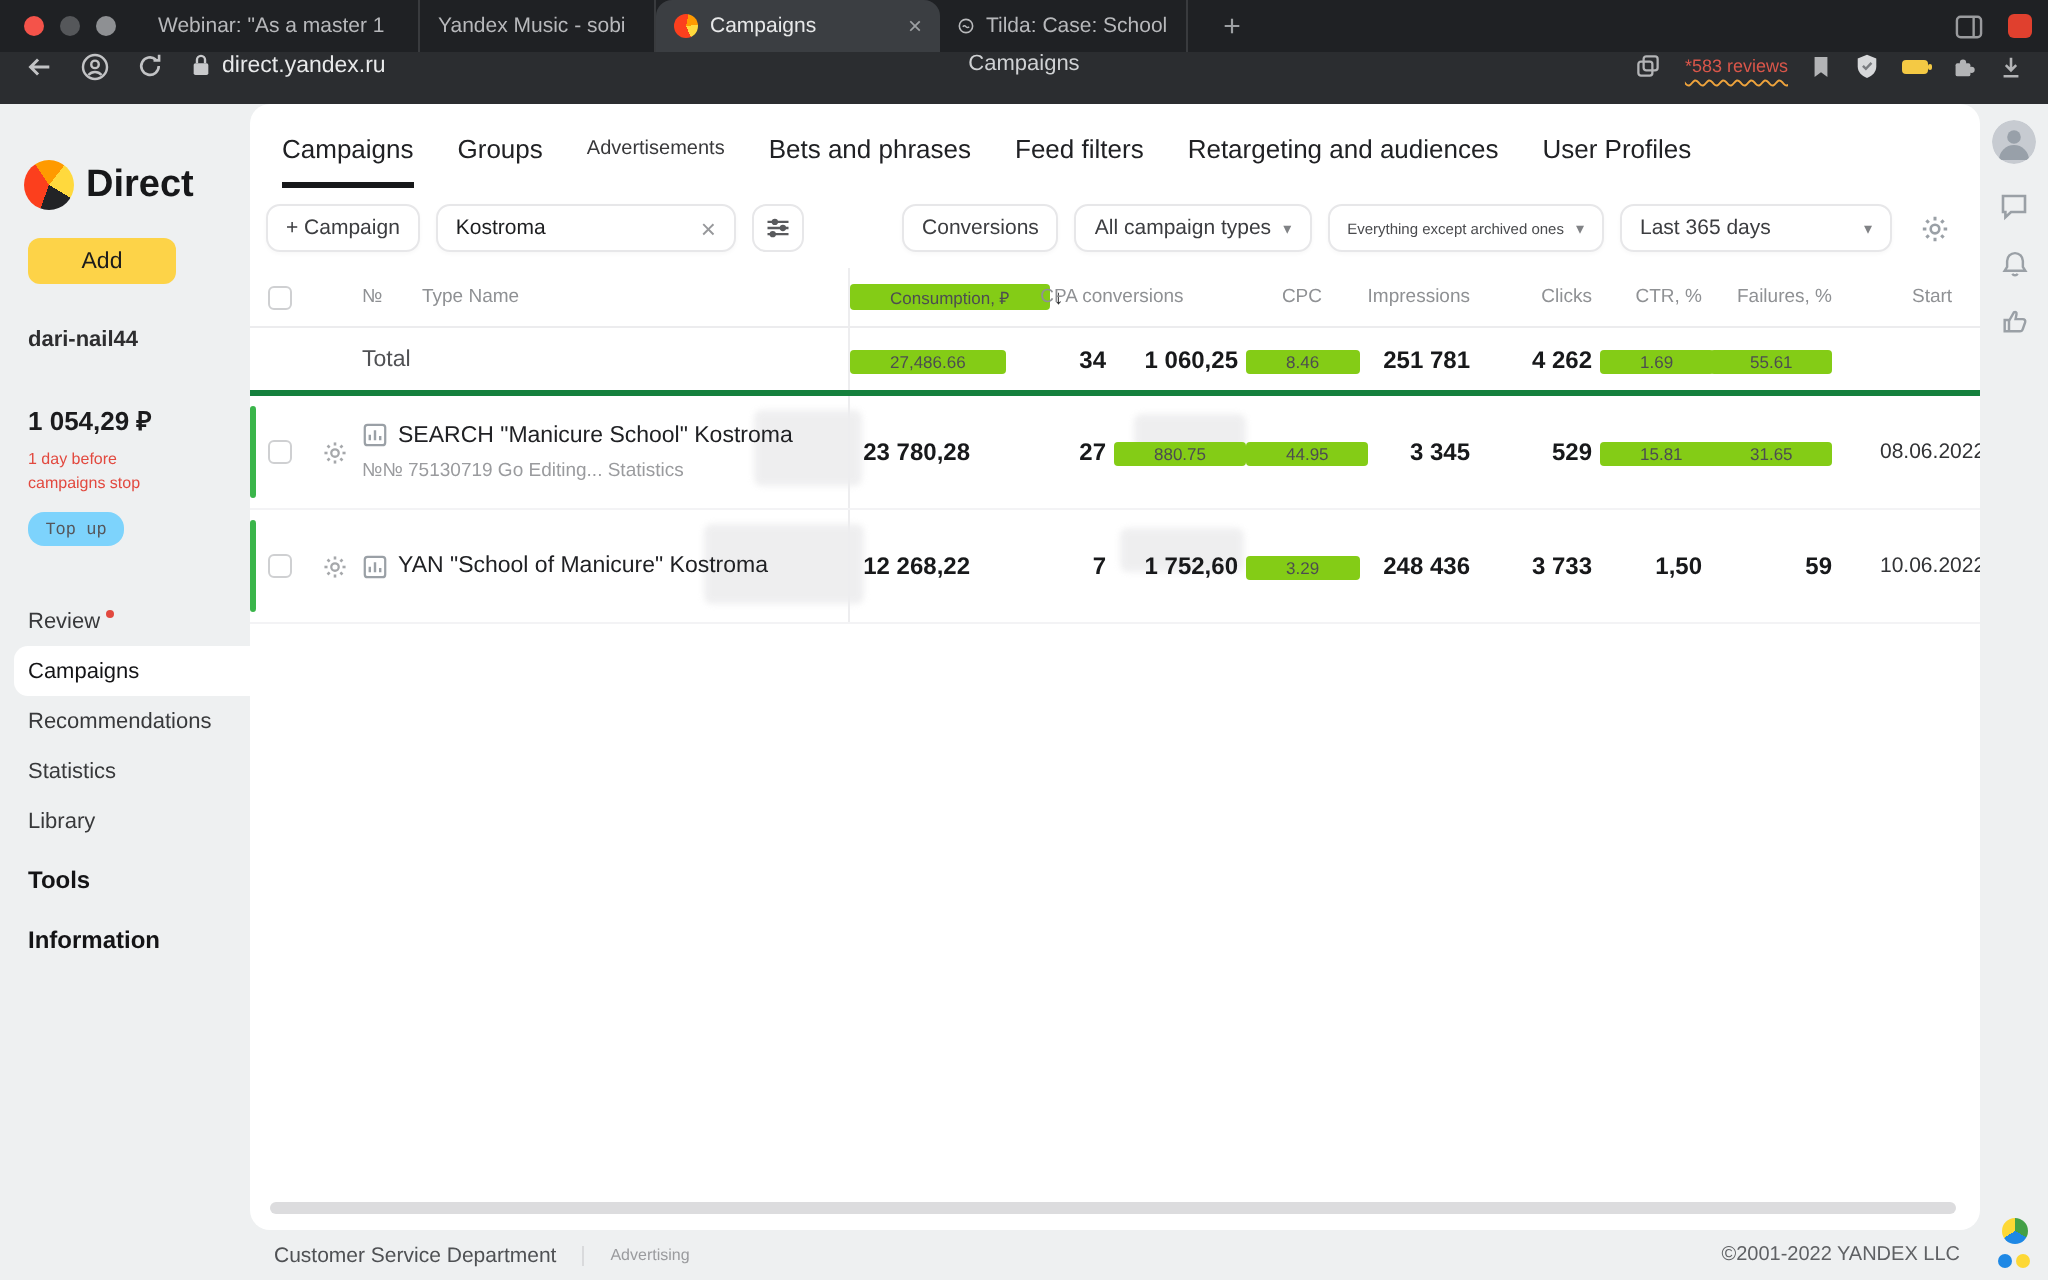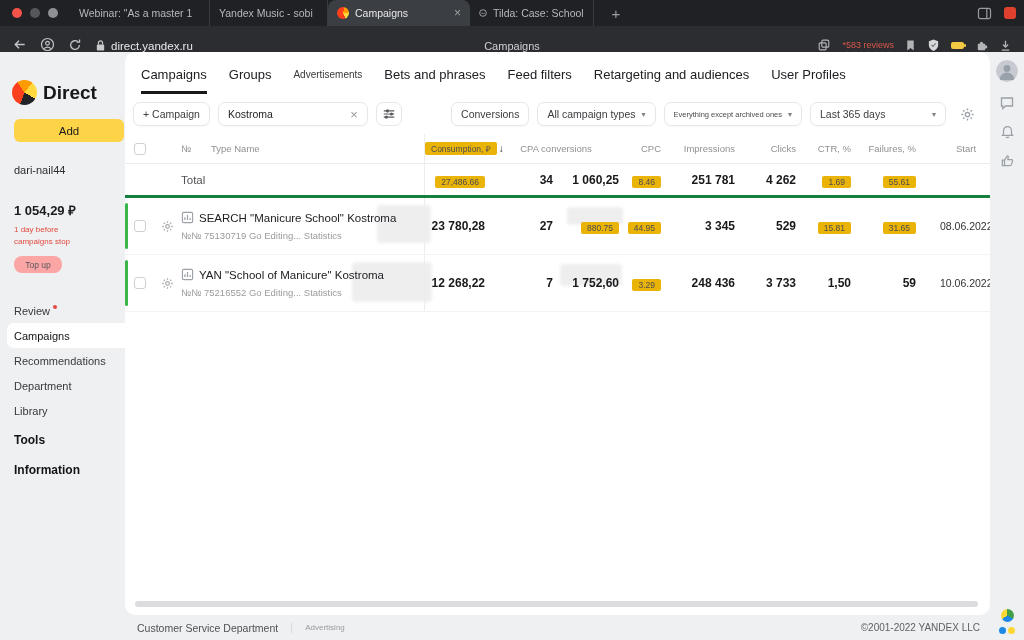--- a/index.html
+++ b/index.html
@@ -15,44 +15,44 @@
   .tab{height:26px;display:flex;align-items:center;gap:6px;padding:0 9px;font-size:10.5px;color:#b7b8bb;white-space:nowrap;overflow:hidden}
   .tab:not(.active){border-right:1px solid #393b3e}
   .tab.active{background:#3b3e42;border-radius:8px 8px 0 0;color:#e7e8e9;border-right:none}
   .tab .ttl{overflow:hidden;white-space:nowrap}
   .tab .close{margin-left:auto;color:#9da0a3;font-size:12px;padding-left:6px}
   .fav-direct{width:12px;height:12px;border-radius:50%;background:conic-gradient(from 210deg,#fc3f1d 0 45%,#ff9a00 45% 65%,#ffd93d 65% 85%,#fc3f1d 85% 100%);flex:none}
   .newtab{width:28px;height:26px;display:flex;align-items:center;justify-content:center;color:#9da0a3;font-size:15px;margin-left:8px}
   .tabbar-right{margin-left:auto;display:flex;align-items:center;gap:12px;padding:0 8px;height:26px}
   .red-ext{width:12px;height:12px;border-radius:3px;background:#e0402e}
 
-  .addressbar{height:26px;background:#2b2d30;display:flex;align-items:flex-end;gap:13px;padding:0 12px;position:relative}
+  .addressbar{height:26px;background:#2b2d30;display:flex;align-items:flex-start;gap:13px;padding:0 12px;position:relative}
   .url{display:flex;align-items:center;gap:5px;font-size:11.5px;color:#e8e9ea}
   .addr-center{position:absolute;left:300px;right:300px;text-align:center;font-size:11px;color:#cfd1d3;pointer-events:none}
   .abar-right{margin-left:auto;display:flex;align-items:center;gap:11px}
   .reviews{font-size:9px;color:#d9564a;text-decoration-line:underline;text-decoration-style:wavy;text-decoration-color:#f0a43c;text-underline-offset:3px}
   .battery{width:13px;height:7px;background:#f4c944;border-radius:2px;position:relative}
   .battery:after{content:"";position:absolute;right:-2px;top:2px;width:2px;height:3px;background:#f4c944;border-radius:1px}
 
   
   .page{display:flex;height:588px}
   .sidebar{width:125px;flex:none}
   .main{width:865px;flex:none;display:flex;flex-direction:column}
   .content{background:#fff;height:563px;border-radius:10px;position:relative;overflow:hidden}
   .right-rail{width:34px;flex:none;display:flex;flex-direction:column;align-items:center;padding:8px 0 6px;gap:13px}
 
   
   .logo-row{display:flex;align-items:center;gap:6px;margin:28px 0 0 12px}
   .logo-circle{width:25px;height:25px;border-radius:50%;background:conic-gradient(from 200deg,#fc3f1d 0 35%,#ff9a00 35% 55%,#ffd93d 55% 78%,#222326 78% 100%)}
   .logo-text{font-size:19px;font-weight:bold;color:#17181a}
-  .add-btn{margin:14px 0 0 14px;width:110px;height:23px;background:#fdd348;border:none;border-radius:6px;font-size:11.5px;color:#1c1c1c;display:flex;align-items:center;justify-content:center;font-family:inherit}
-  .username{margin:22px 0 0 14px;font-size:11px;font-weight:normal;color:#2e2e30}
+  .add-btn{margin:14px 0 0 14px;width:74px;height:23px;background:#fdd348;border:none;border-radius:6px;font-size:11.5px;color:#1c1c1c;display:flex;align-items:center;justify-content:center;font-family:inherit}
+  .username{margin:22px 0 0 14px;font-size:11px;font-weight:bold;color:#2e2e30}
   .balance{margin:25px 0 0 14px;font-size:13px;font-weight:bold;color:#1b1b1d}
   .warning{margin:5px 0 0 14px;font-size:8px;color:#e2493f;line-height:1.5}
-  .topup{margin:8px 0 0 14px;width:48px;height:17px;background:#fca5a5;border:none;border-radius:8px;font-size:8.5px;color:#55565a;display:flex;align-items:center;justify-content:center;font-family:Liberation Sans, sans-serif}
+  .topup{margin:8px 0 0 14px;width:48px;height:17px;background:#7dd3fc;border:none;border-radius:8px;font-size:8.5px;color:#55565a;display:flex;align-items:center;justify-content:center;font-family:Liberation Mono, monospace}
   .side-list{margin-top:25px;font-size:11px;color:#38393b}
   .side-item{height:25px;display:flex;align-items:flex-start;padding-left:14px;align-items:center}
   .side-item.active{background:#fff;border-radius:7px 0 0 7px;margin-left:7px;padding-left:7px;color:#141416}
   .side-heading{font-weight:bold;font-size:12px;color:#141416;margin-top:4px;height:26px;display:flex;align-items:center;padding-left:14px}
   .review-dot{width:4px;height:4px;background:#e2493f;border-radius:50%;margin:-7px 0 0 3px}
   .payments{padding-left:14px;line-height:1.5;margin-top:3px}
 
   
   .topnav{display:flex;align-items:flex-end;gap:22px;padding-left:16px;height:42px}
   .nav-item{font-size:13px;color:#202124;padding-bottom:9px;border-bottom:3px solid transparent;white-space:nowrap}
@@ -73,21 +73,21 @@
   
   .table{position:relative}
   .grid{display:grid;grid-template-columns:28px 28px 30px 214px 64px 68px 66px 42px 74px 61px 55px 65px 1fr;align-items:center}
   .thead{height:30px;border-bottom:1px solid #ececee;color:#8f9194;font-size:9.5px}
   .total{height:34px;border-bottom:3px solid #15803d}
   .trow{height:57px;border-bottom:1px solid #f3f3f5;position:relative;z-index:1}
   .cdiv{border-right:1px solid #ededef;align-self:stretch;display:flex;flex-direction:column;justify-content:center}
   .r{text-align:right;padding-right:4px;white-space:nowrap}
   .ctr{text-align:center}
   .v{font-weight:bold;font-size:12px;color:#18191b}
-  .chip{display:inline-block;background:#eab308;color:#4c4d50;font-size:8.5px;padding:1px 6px;border-radius:2px}
+  .chip{display:inline-block;background:#84cc16;color:#4c4d50;font-size:8.5px;padding:1px 20px;border-radius:2px}
   .checkbox{width:12px;height:12px;border:1.5px solid #cfd0d2;border-radius:3px;margin-left:9px;background:#fff}
   .sortarrow{font-size:10px;font-weight:bold;color:#2a2b2e;margin-left:2px}
   .name-line{display:flex;align-items:center;gap:5px;font-size:11.5px;color:#202124;white-space:nowrap;overflow:hidden}
   .meta-line{margin-top:6px;font-size:9.5px;color:#9a9b9e;white-space:nowrap;overflow:hidden}
   .total-label{font-size:11.5px;color:#515255}
   .start-cell{font-size:10.5px;color:#323336;padding-left:20px;white-space:nowrap;overflow:hidden}
   .th-start{padding-left:36px}
   .stripe{position:absolute;left:0;top:5px;bottom:5px;width:3px;border-radius:2px;background:#3ab54a}
   .patch{position:absolute;background:#e4e4e6;opacity:.6;filter:blur(1.5px);border-radius:4px;pointer-events:none;z-index:0}
   .hscroll{position:absolute;left:10px;right:12px;bottom:8px;height:6px;border-radius:3px;background:#dcdcde}
@@ -212,21 +212,21 @@
         <span>Review</span>
         <span class="review-dot"></span>
       </div>
       <div class="side-item active">
         <span>Campaigns</span>
       </div>
       <div class="side-item">
         <span>Recommendations</span>
       </div>
       <div class="side-item">
-        <span>Department</span>
+        <span>Statistics</span>
       </div>
       <div class="side-item">
         <span>Library</span>
       </div>
       <div class="side-heading">
         <span>Tools</span>
       </div>
       <div class="side-heading">
         <span>Information</span>
       </div>
@@ -384,21 +384,20 @@
               </g>
             </svg>
           <span class="cdiv" style="grid-column:3/5">
             <span class="name-line">
               <svg width="13" height="13" viewBox="0 0 14 14">
                   <rect x="1.5" y="1.5" width="11" height="11" rx="1.5" fill="none" stroke="#9aa0a6" stroke-width="1.2"></rect>
                   <path d="M4.2 9.8 V6.8 M7 9.8 V4.4 M9.8 9.8 V7.6" stroke="#9aa0a6" stroke-width="1.3"></path>
                 </svg>
               <span>YAN "School of Manicure" Kostroma</span>
             </span>
-            <span class="meta-line">№№ 75216552 Go Editing... Statistics</span>
           </span>
           <span class="r v">12 268,22</span>
           <span class="r v">7</span>
           <span class="r v">1 752,60</span>
           <span class="r"><span class="chip">3.29</span></span>
           <span class="r v">248 436</span>
           <span class="r v">3 733</span>
           <span class="r v">1,50</span>
           <span class="r v">59</span>
           <span class="start-cell">10.06.2022</span>

